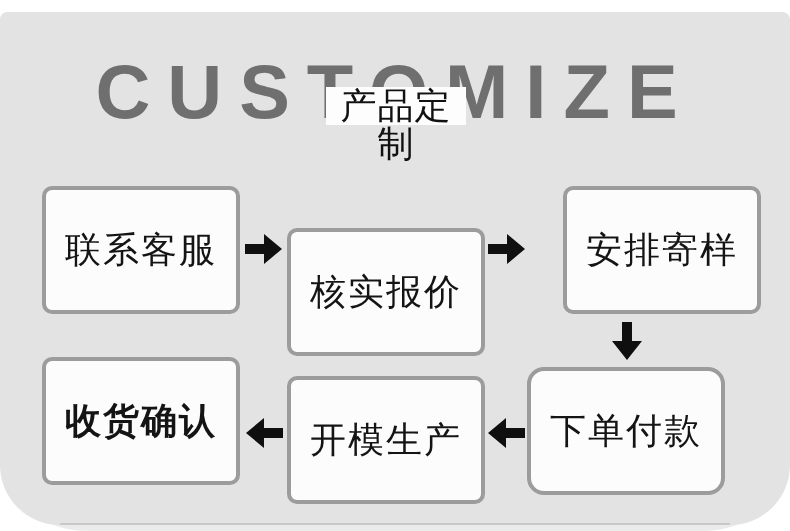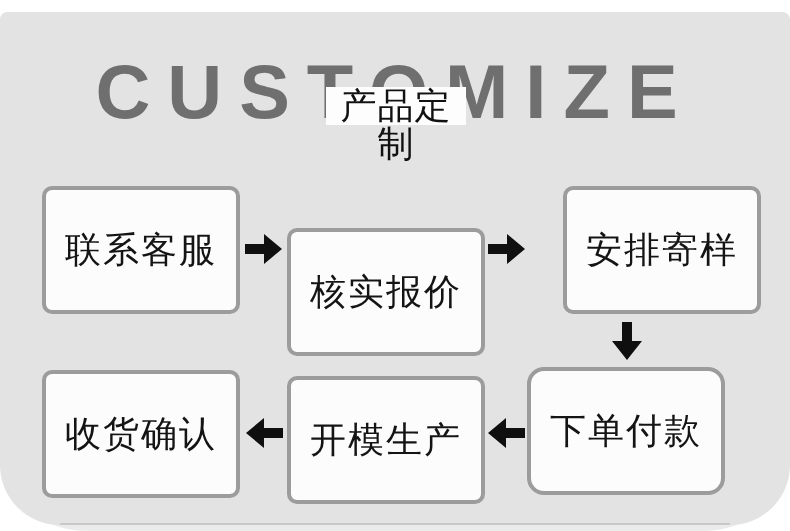--- a/index.html
+++ b/index.html
@@ -77,21 +77,21 @@
     font-size: 36px;
     letter-spacing: 2px;
     color: var(--box-text, #141414);
     white-space: nowrap;
   }
   .pos-1 { left: 42px;  top: 174px; }
   .pos-2 { left: 287px; top: 174px; margin-top: 42px; }
   .pos-3 { left: 535px; top: 174px; margin-left: 28px; }
   .pos-4 { left: 527px; top: 355px; border-radius: 17px; }
   .pos-5 { left: 287px; top: 364px; }
-  .pos-6 { left: 42px;  top: 358px; }
+  .pos-6 { left: 42px;  top: 345px; font-weight: bold; }
   .flow-arrow { position: absolute; z-index: 2; }
   .flow-arrow svg { display: block; }
   .flow-arrow polygon { fill: var(--arrow, #0f0f0f); }
   .arrow-r1 { left: 245px; top: 222px; }
   .arrow-r2 { left: 488px; top: 222px; }
   .arrow-d  { left: 612px; top: 310px; }
   .arrow-l1 { left: 488px; top: 406px; }
   .arrow-l2 { left: 246px; top: 406px; }
 </style>
 </head>

